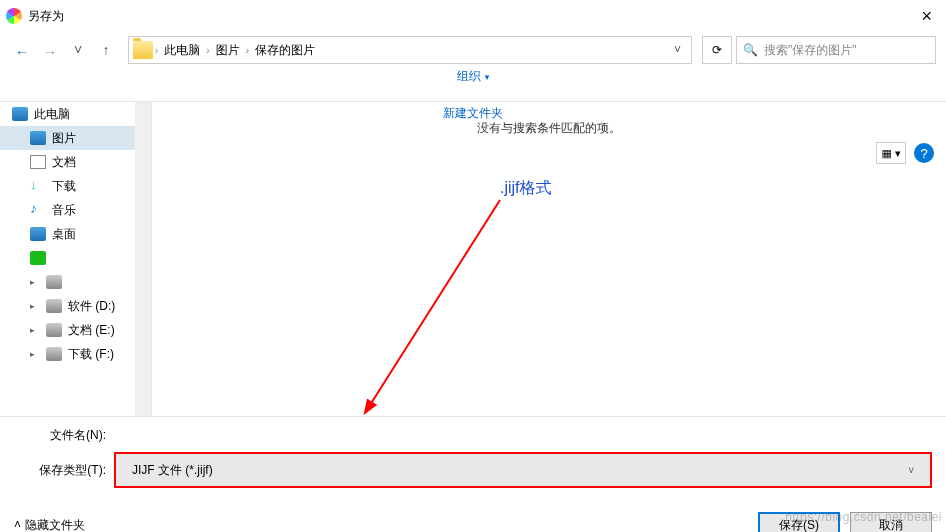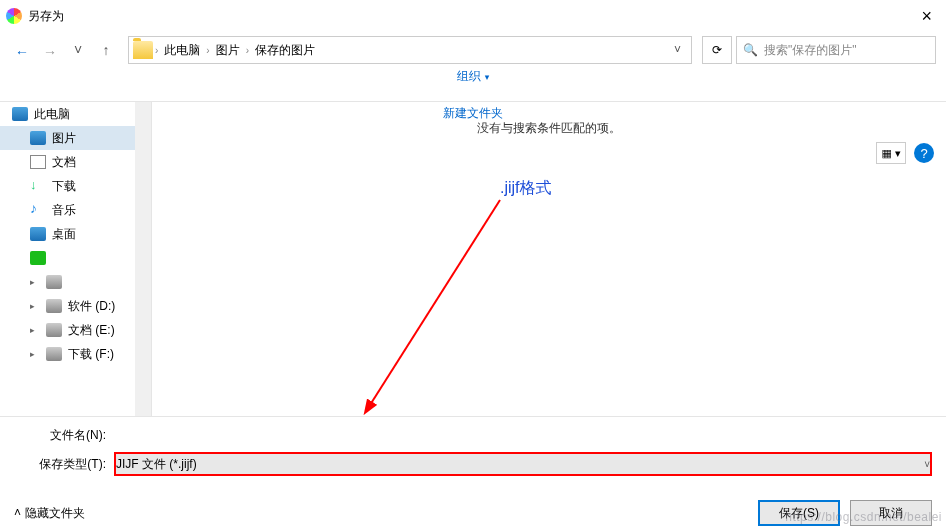--- a/index.html
+++ b/index.html
@@ -54,21 +54,21 @@
 .annotation { position: absolute; left: 500px; top: 178px; color: #1d4ed8; font-size: 16px; pointer-events: none; }
 .arrow-svg { position: absolute; left: 360px; top: 195px; pointer-events: none; }
 
 .bottom { border-top: 1px solid #e5e5e5; padding: 10px 14px 6px 14px; }
 .field-row { display: flex; align-items: center; margin-bottom: 8px; }
 .field-label { width: 100px; text-align: right; padding-right: 8px; }
 .field-input { flex: 1; height: 24px; border: 1px solid #0078d7; padding: 0 4px; font-size: 12px; background: #fff; }
 .field-input.filename { background: #0078d7; color: #fff; border-color:#0078d7; }
 .field-input.filename::selection { background:#0078d7; color:#fff; }
 .field-select { flex: 1; height: 24px; border: 1px solid #ccc; padding: 0 4px; display: flex; align-items: center; justify-content: space-between; background: #e8e8e8; cursor: pointer; }
-.red-box { border: 2px solid #ff0000; padding: 0; }
+.red-box { border: 2px solid #ff0000; padding: 16px; }
 
 .footer { display: flex; align-items: center; padding: 10px 14px; }
 .hide-folders { display: flex; align-items: center; gap: 4px; cursor: pointer; }
 .footer-btns { margin-left: auto; display: flex; gap: 10px; }
 .btn { width: 82px; height: 26px; border: 1px solid #999; background: #e8e8e8; cursor: pointer; display: flex; align-items: center; justify-content: center; }
 .btn.primary { border: 2px solid #0078d7; }
 
 .watermark { position: absolute; right: 4px; bottom: 8px; font-size: 12px; color: rgba(120,120,130,0.45); letter-spacing: 0.5px; }
 </style>
 </head>

